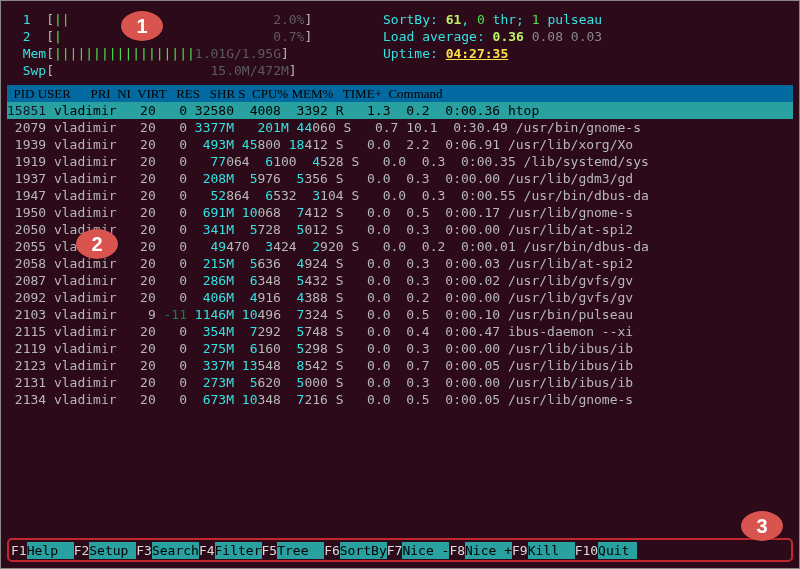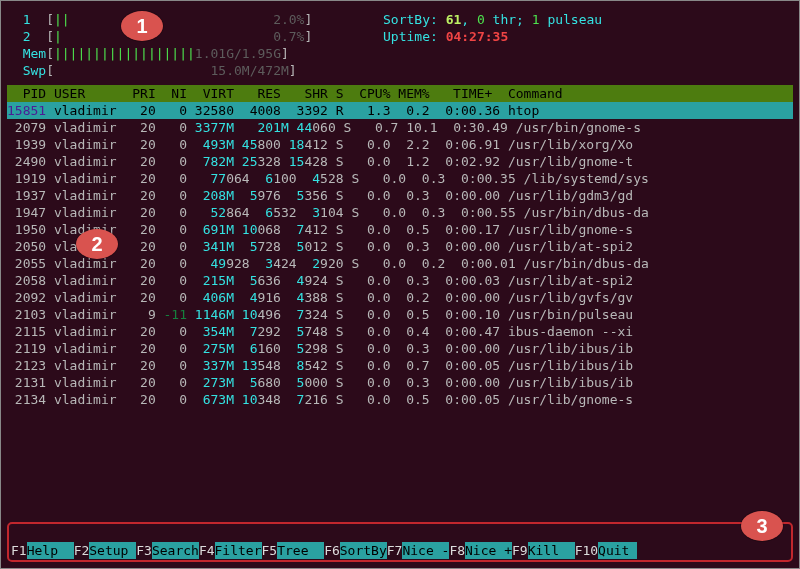--- a/index.html
+++ b/index.html
@@ -11,60 +11,61 @@
     color:#a0a0a0;
     width:800px;
     height:569px;
     overflow:hidden;
     position:relative;
     padding:10px 6px 0 6px;
     border:1px solid #888;
   }
   .c-cyan { color:#34e2e2; }
   .c-green{ color:#4de24d; }
-  .c-cyanB{ color:#ef4444; font-weight:bold; }
+  .c-cyanB{ color:#fde047; font-weight:bold;text-decoration:underline; }
   .c-whiteB{ color:#bef264; font-weight:bold; }
   .c-red  { color:#15803d; }
   .c-grey { color:#5d5c5c; }
   .c-dim  { color:#888; }
   .c-text { color:#b8b8b8; }
-  .c-black{ color:#4c1d95; }
+  .c-black{ color:#0f172a; }
 
   
   .header { display:flex; }
   .header .left { width:376px; }
   .header .right{ flex:1; }
   .meter-row { white-space:pre; }
 
   
   .colhead {
-    background:#4d7c0f;
+    background:#0369a1;
     color:#000;
     white-space:pre;
     margin-top:6px;
+    font-family:Liberation Serif, serif;
   }
 
   
   .sel {
     background:#2aa1a1;
     color:#000;
     white-space:pre;
   }
   .row {
     white-space:pre;
   }
 
   
   .footer {
     position:absolute;
     left:6px; right:6px; bottom:6px;
     white-space:pre;
     border:2px solid #c1272d;
     border-radius:5px;
-    padding:18px 2px 1px 2px;
+    padding:2px 2px 1px 2px;
   }
   .fnkey   { color:#dcdcdc; }
   .fnlabel { background:#2aa1a1; color:#000; display:inline-block; }
 
   
   .badge {
     position:absolute;
     background:#d9534f;
     color:#fff;
     font-family:Arial,Helvetica,sans-serif;
@@ -82,45 +83,46 @@
 
 <div class="header">
   <div class="left">
     <div class="meter-row">  <span class="c-cyan">1</span>  <span class="c-text">[</span><span class="c-green">||</span><span class="c-grey">                          <span>2.0%</span></span><span class="c-text">]</span></div>
     <div class="meter-row">  <span class="c-cyan">2</span>  <span class="c-text">[</span><span class="c-green">|</span><span class="c-grey">                           <span>0.7%</span></span><span class="c-text">]</span></div>
     <div class="meter-row">  <span class="c-cyan">Mem</span><span class="c-text">[</span><span class="c-green">||||||||||||||||||</span><span class="c-grey">1.01G/1.95G</span><span class="c-text">]</span></div>
     <div class="meter-row">  <span class="c-cyan">Swp</span><span class="c-text">[</span><span class="c-red"></span><span class="c-grey">                    <span>15.0M/472M</span></span><span class="c-text">]</span></div>
   </div>
   <div class="right">
     <div class="meter-row"><span class="c-cyan">SortBy: </span><span class="c-whiteB">61</span><span class="c-cyan">, </span><span class="c-green">0</span><span class="c-cyan"> thr; </span><span class="c-green">1</span><span class="c-cyan"> pulseau</span></div>
+    <div class="meter-row"><span class="c-cyan">Load average: </span><span class="c-whiteB">0.36</span> <span class="c-dim">0.08</span> <span class="c-dim">0.03</span></div>
     <div class="meter-row"><span class="c-cyan">Uptime: </span><span class="c-cyanB">04:27:35</span></div>
   </div>
 </div>
 
 <div class="colhead">  PID USER      PRI  NI  VIRT   RES   SHR S  CPU% MEM%   TIME+  Command         </div>
 
 <div class="sel" id="selrow"><span class="c-black">15851</span> vladimir   20   0 32580  4008  3392 R   1.3  0.2  0:00.36 htop</div>
 
 <div id="rows">
     <div class="row c-text"> 2079 vladimir   20   0 <span class="c-cyan">3377</span><span class="c-cyan">M</span> <span class="c-cyan">  201</span><span class="c-cyan">M</span> <span class="c-cyan">44</span><span class="c-text">060</span> S   0.7 10.1  0:30.49 /usr/bin/gnome-s</div>
     <div class="row c-text"> 1939 vladimir   20   0 <span class="c-cyan"> 493</span><span class="c-cyan">M</span> <span class="c-cyan">45</span><span class="c-text">800</span> <span class="c-cyan">18</span><span class="c-text">412</span> S   0.0  2.2  0:06.91 /usr/lib/xorg/Xo</div>
-    <div class="row c-text"> 2490 vladimir   20   0 <span class="c-cyan"> 782</span><span class="c-cyan">M</span> <span class="c-cyan">25</span><span class="c-text">328</span> <span class="c-cyan">15</span><span class="c-text">428</span> S   0.0  1.2  0:02.92 /usr/lib/gnome-t</div>
     <div class="row c-text"> 1919 vladimir   20   0 <span class="c-cyan">  77</span><span class="c-text">064</span> <span class="c-cyan"> 6</span><span class="c-text">100</span> <span class="c-cyan"> 4</span><span class="c-text">528</span> S   0.0  0.3  0:00.35 /lib/systemd/sys</div>
     <div class="row c-text"> 1937 vladimir   20   0 <span class="c-cyan"> 208</span><span class="c-cyan">M</span> <span class="c-cyan"> 5</span><span class="c-text">976</span> <span class="c-cyan"> 5</span><span class="c-text">356</span> S   0.0  0.3  0:00.00 /usr/lib/gdm3/gd</div>
     <div class="row c-text"> 1947 vladimir   20   0 <span class="c-cyan">  52</span><span class="c-text">864</span> <span class="c-cyan"> 6</span><span class="c-text">532</span> <span class="c-cyan"> 3</span><span class="c-text">104</span> S   0.0  0.3  0:00.55 /usr/bin/dbus-da</div>
     <div class="row c-text"> 1950 vladimir   20   0 <span class="c-cyan"> 691</span><span class="c-cyan">M</span> <span class="c-cyan">10</span><span class="c-text">068</span> <span class="c-cyan"> 7</span><span class="c-text">412</span> S   0.0  0.5  0:00.17 /usr/lib/gnome-s</div>
     <div class="row c-text"> 2050 vladimir   20   0 <span class="c-cyan"> 341</span><span class="c-cyan">M</span> <span class="c-cyan"> 5</span><span class="c-text">728</span> <span class="c-cyan"> 5</span><span class="c-text">012</span> S   0.0  0.3  0:00.00 /usr/lib/at-spi2</div>
-    <div class="row c-text"> 2055 vladimir   20   0 <span class="c-cyan">  49</span><span class="c-text">928</span> <span class="c-cyan"> 3</span><span class="c-text">424</span> <span class="c-cyan"> 2</span><span class="c-text">920</span> S   0.0  0.2  0:00.01 /usr/bin/dbus-da</div>
+    <div class="row c-text"> 2055 vladimir   20   0 <span class="c-cyan">  49</span><span class="c-text">470</span> <span class="c-cyan"> 3</span><span class="c-text">424</span> <span class="c-cyan"> 2</span><span class="c-text">920</span> S   0.0  0.2  0:00.01 /usr/bin/dbus-da</div>
     <div class="row c-text"> 2058 vladimir   20   0 <span class="c-cyan"> 215</span><span class="c-cyan">M</span> <span class="c-cyan"> 5</span><span class="c-text">636</span> <span class="c-cyan"> 4</span><span class="c-text">924</span> S   0.0  0.3  0:00.03 /usr/lib/at-spi2</div>
+    <div class="row c-text"> 2087 vladimir   20   0 <span class="c-cyan"> 286</span><span class="c-cyan">M</span> <span class="c-cyan"> 6</span><span class="c-text">348</span> <span class="c-cyan"> 5</span><span class="c-text">432</span> S   0.0  0.3  0:00.02 /usr/lib/gvfs/gv</div>
     <div class="row c-text"> 2092 vladimir   20   0 <span class="c-cyan"> 406</span><span class="c-cyan">M</span> <span class="c-cyan"> 4</span><span class="c-text">916</span> <span class="c-cyan"> 4</span><span class="c-text">388</span> S   0.0  0.2  0:00.00 /usr/lib/gvfs/gv</div>
     <div class="row c-text"> 2103 vladimir    9 <span class="c-red">-11</span> <span class="c-cyan">1146</span><span class="c-cyan">M</span> <span class="c-cyan">10</span><span class="c-text">496</span> <span class="c-cyan"> 7</span><span class="c-text">324</span> S   0.0  0.5  0:00.10 /usr/bin/pulseau</div>
     <div class="row c-text"> 2115 vladimir   20   0 <span class="c-cyan"> 354</span><span class="c-cyan">M</span> <span class="c-cyan"> 7</span><span class="c-text">292</span> <span class="c-cyan"> 5</span><span class="c-text">748</span> S   0.0  0.4  0:00.47 ibus-daemon --xi</div>
     <div class="row c-text"> 2119 vladimir   20   0 <span class="c-cyan"> 275</span><span class="c-cyan">M</span> <span class="c-cyan"> 6</span><span class="c-text">160</span> <span class="c-cyan"> 5</span><span class="c-text">298</span> S   0.0  0.3  0:00.00 /usr/lib/ibus/ib</div>
     <div class="row c-text"> 2123 vladimir   20   0 <span class="c-cyan"> 337</span><span class="c-cyan">M</span> <span class="c-cyan">13</span><span class="c-text">548</span> <span class="c-cyan"> 8</span><span class="c-text">542</span> S   0.0  0.7  0:00.05 /usr/lib/ibus/ib</div>
-    <div class="row c-text"> 2131 vladimir   20   0 <span class="c-cyan"> 273</span><span class="c-cyan">M</span> <span class="c-cyan"> 5</span><span class="c-text">680</span> <span class="c-cyan"> 5</span><span class="c-text">000</span> S   0.0  0.3  0:00.00 /usr/lib/ibus/ib</div>
+    <div class="row c-text"> 2131 vladimir   20   0 <span class="c-cyan"> 273</span><span class="c-cyan">M</span> <span class="c-cyan"> 5</span><span class="c-text">620</span> <span class="c-cyan"> 5</span><span class="c-text">000</span> S   0.0  0.3  0:00.00 /usr/lib/ibus/ib</div>
     <div class="row c-text"> 2134 vladimir   20   0 <span class="c-cyan"> 673</span><span class="c-cyan">M</span> <span class="c-cyan">10</span><span class="c-text">348</span> <span class="c-cyan"> 7</span><span class="c-text">216</span> S   0.0  0.5  0:00.05 /usr/lib/gnome-s</div>
   </div>
 
 <div class="footer" id="footer"><span class="fnkey">F1</span><span class="fnlabel">Help  </span><span class="fnkey">F2</span><span class="fnlabel">Setup </span><span class="fnkey">F3</span><span class="fnlabel">Search</span><span class="fnkey">F4</span><span class="fnlabel">Filter</span><span class="fnkey">F5</span><span class="fnlabel">Tree  </span><span class="fnkey">F6</span><span class="fnlabel">SortBy</span><span class="fnkey">F7</span><span class="fnlabel">Nice -</span><span class="fnkey">F8</span><span class="fnlabel">Nice +</span><span class="fnkey">F9</span><span class="fnlabel">Kill  </span><span class="fnkey">F10</span><span class="fnlabel">Quit </span></div>
 
 <div class="badge" style="left:120px; top:10px;">1</div>
 <div class="badge" style="left:75px;  top:228px;">2</div>
 <div class="badge" style="left:740px; top:510px;">3</div>
 
 </body></html>

